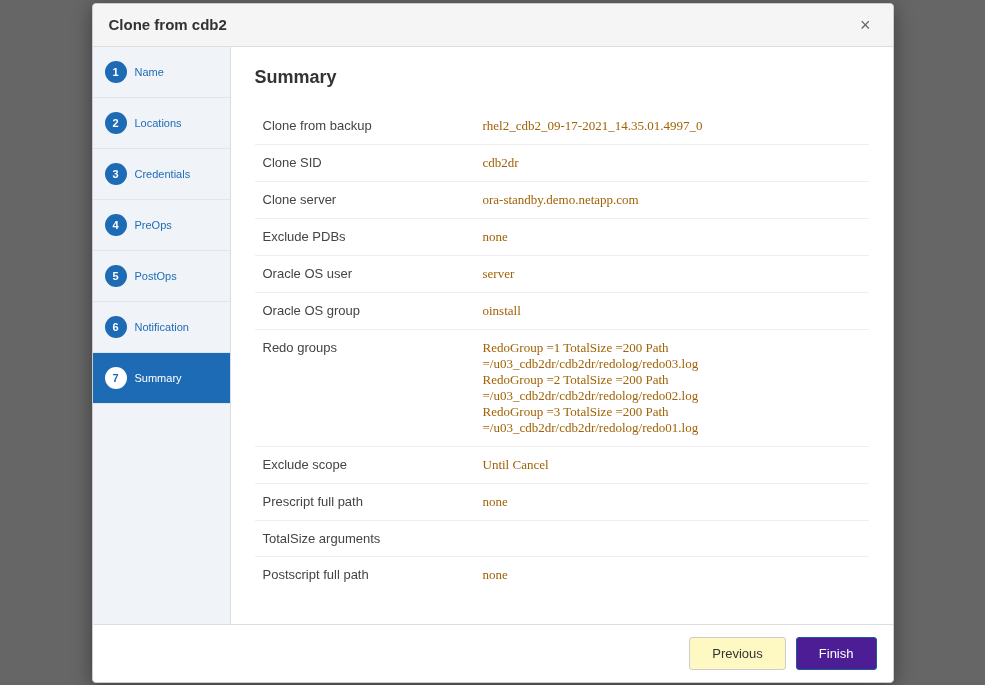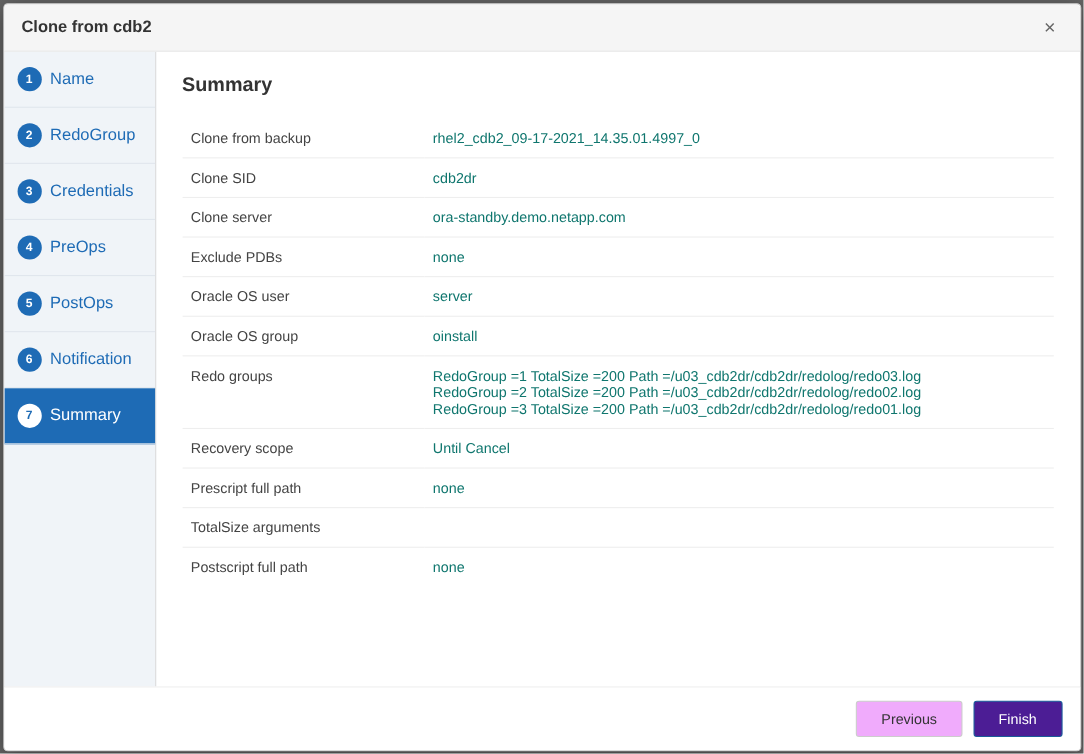--- a/index.html
+++ b/index.html
@@ -9,21 +9,21 @@
       background: #666;
       display: flex;
       align-items: center;
       justify-content: center;
       width: 985px;
       height: 685px;
       overflow: hidden;
     }
 
     .modal-overlay {
-      width: 985px;
+      width: 802px;
       height: 685px;
       display: flex;
       align-items: center;
       justify-content: center;
     }
 
     .modal {
       width: 980px;
       height: 680px;
       background: #fff;
@@ -117,21 +117,21 @@
       background: #1e6bb5;
       color: #fff;
     }
 
     .sidebar-item:not(.active):not(.completed) .step-circle {
       background: #aaa;
       color: #fff;
     }
 
     .sidebar-item-label {
-      font-size: 15px;
+      font-size: 11px;
       font-weight: 500;
     }
 
     .main-content {
       flex: 1;
       display: flex;
       flex-direction: column;
       overflow: hidden;
     }
 
@@ -167,21 +167,22 @@
     }
 
     .summary-table td:first-child {
       width: 220px;
       color: #444;
       font-weight: 500;
       white-space: nowrap;
     }
 
     .summary-table td:last-child {
-      color: #0f766e;
+      color: #a16207;
+      font-family: Liberation Serif, serif;
     }
 
     .modal-footer {
       border-top: 1px solid #ddd;
       padding: 12px 16px;
       display: flex;
       justify-content: flex-end;
       gap: 10px;
       background: #fff;
       flex-shrink: 0;
@@ -191,21 +192,21 @@
     .btn {
       padding: 8px 22px;
       border-radius: 3px;
       font-size: 13px;
       font-weight: 500;
       cursor: pointer;
       border: 1px solid #ccc;
     }
 
     .btn-secondary {
-      background: #f0abfc;
+      background: #fef9c3;
       color: #333;
       border-color: #ccc;
     }
 
     .btn-primary {
       background: #4c1d95;
       color: #fff;
       border-color: #1a5c9a;
     }
 
@@ -233,21 +234,21 @@
 
     <div class="modal-body">
       <div class="sidebar">
 
       <div class="sidebar-item completed">
             <span class="step-circle">1</span>
             <span class="sidebar-item-label">Name</span>
           </div>
           <div class="sidebar-item completed">
             <span class="step-circle">2</span>
-            <span class="sidebar-item-label">RedoGroup</span>
+            <span class="sidebar-item-label">Locations</span>
           </div>
           <div class="sidebar-item completed">
             <span class="step-circle">3</span>
             <span class="sidebar-item-label">Credentials</span>
           </div>
           <div class="sidebar-item completed">
             <span class="step-circle">4</span>
             <span class="sidebar-item-label">PreOps</span>
           </div>
           <div class="sidebar-item completed">
@@ -291,21 +292,21 @@
                 </tr>
                 <tr>
                   <td>Oracle OS group</td>
                   <td>oinstall</td>
                 </tr>
                 <tr>
                   <td>Redo groups</td>
                   <td>RedoGroup =1 TotalSize =200 Path =/u03_cdb2dr/cdb2dr/redolog/redo03.log<br>RedoGroup =2 TotalSize =200 Path =/u03_cdb2dr/cdb2dr/redolog/redo02.log<br>RedoGroup =3 TotalSize =200 Path =/u03_cdb2dr/cdb2dr/redolog/redo01.log</td>
                 </tr>
                 <tr>
-                  <td>Recovery scope</td>
+                  <td>Exclude scope</td>
                   <td>Until Cancel</td>
                 </tr>
                 <tr>
                   <td>Prescript full path</td>
                   <td>none</td>
                 </tr>
                 <tr>
                   <td>TotalSize arguments</td>
                   <td></td>
                 </tr>

